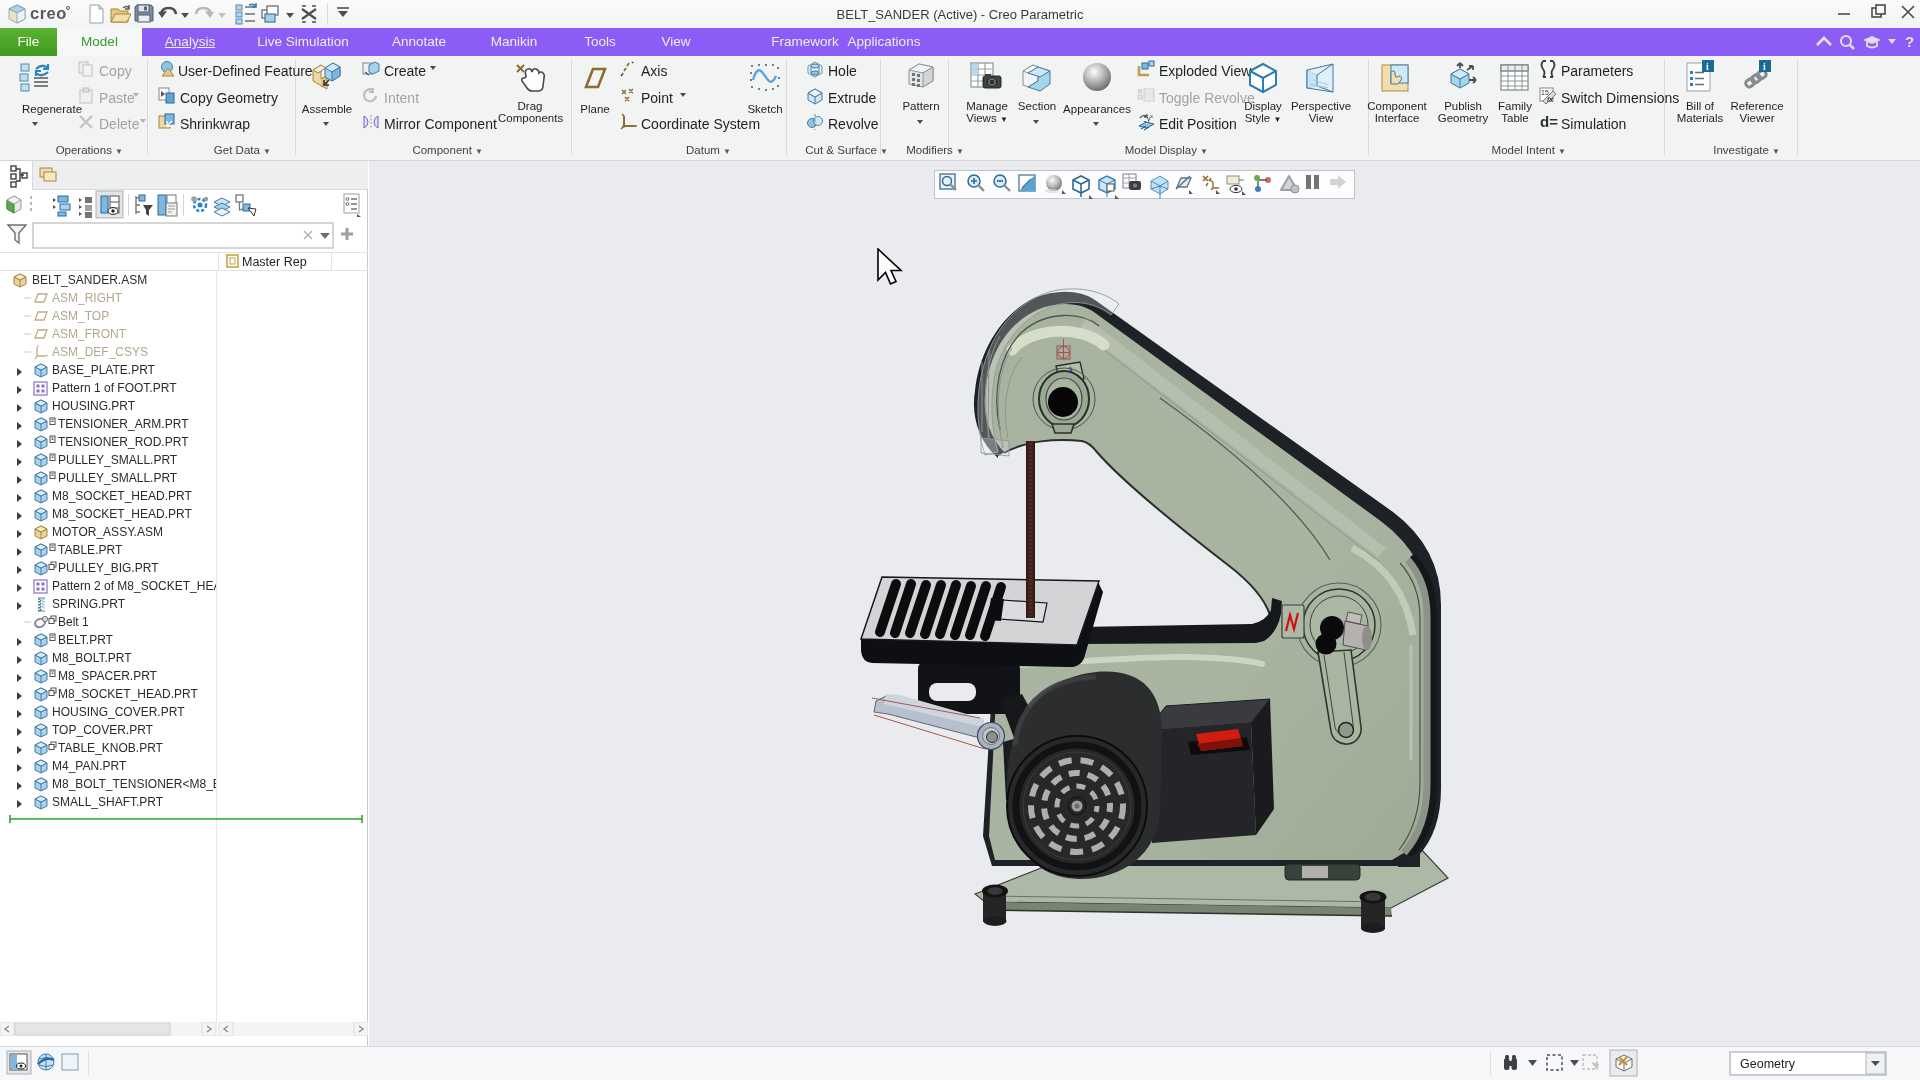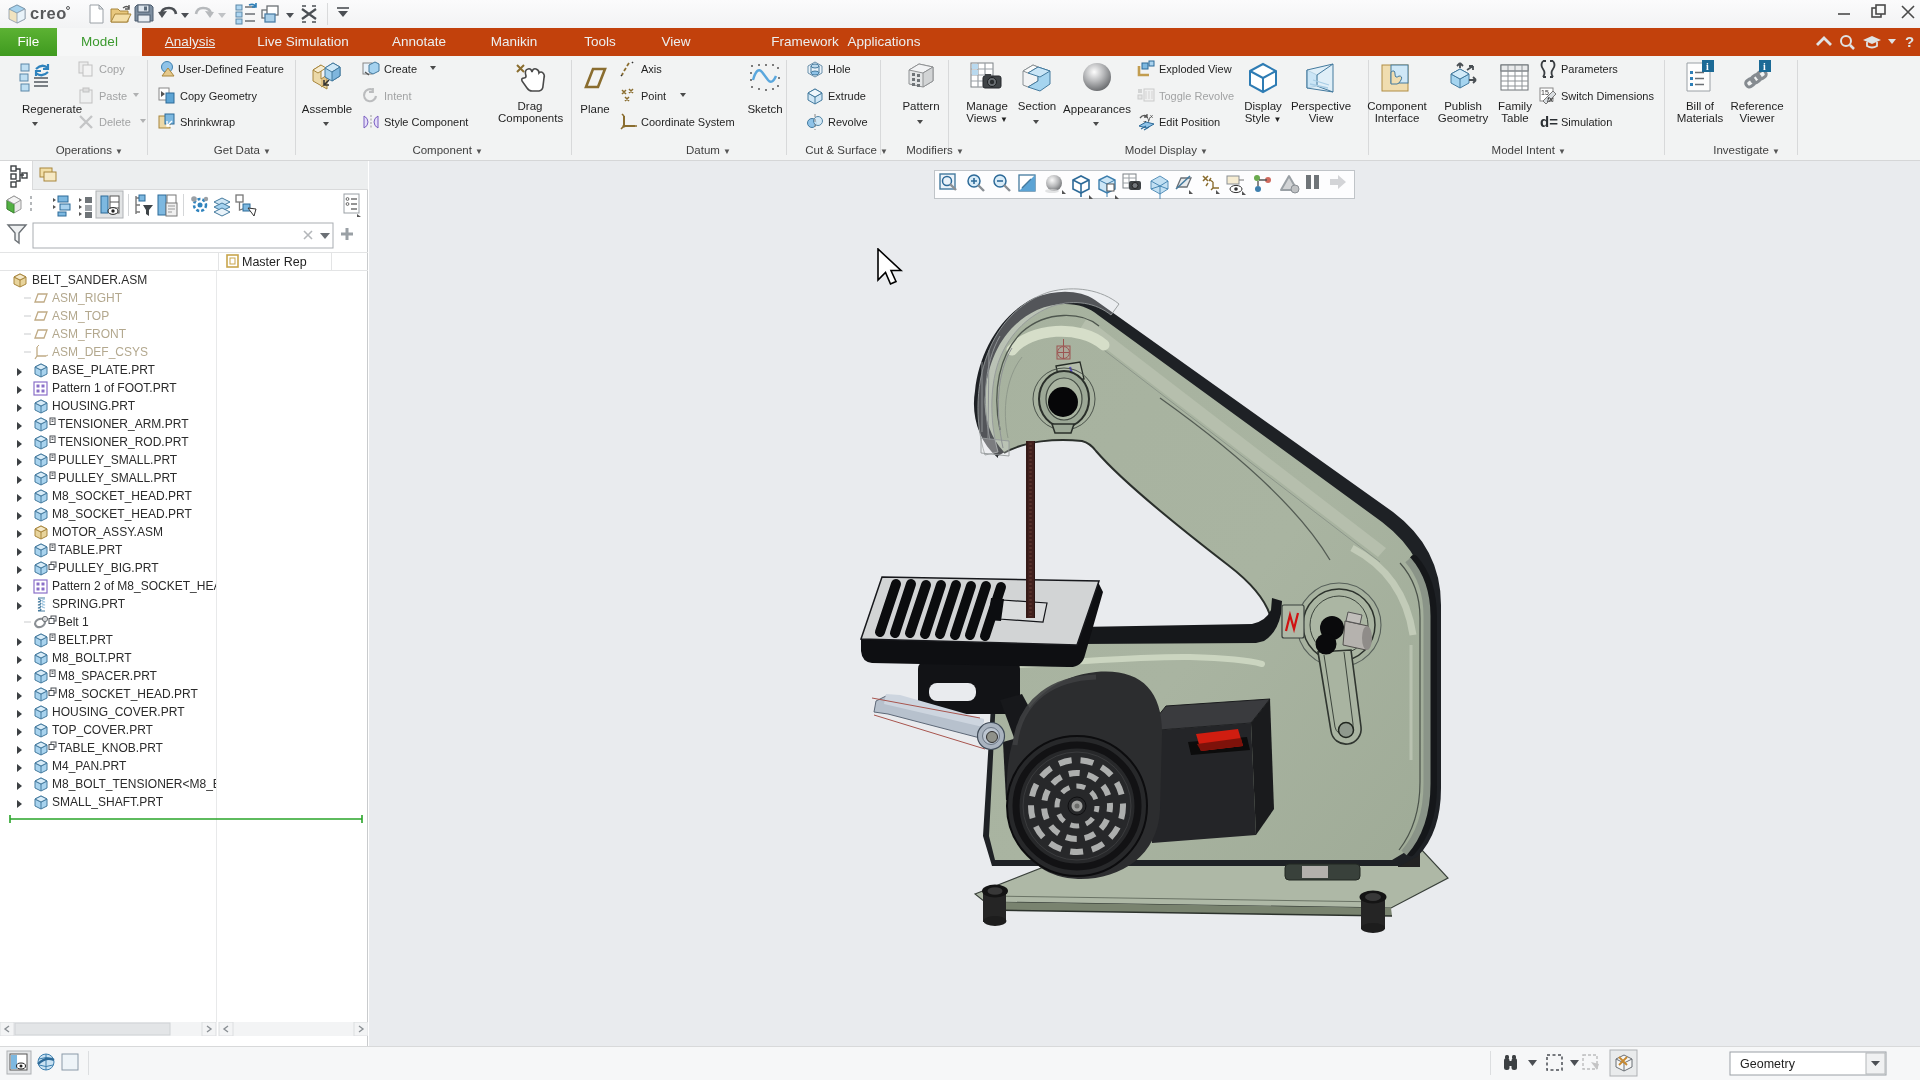--- a/index.html
+++ b/index.html
@@ -7,48 +7,49 @@
   #app { position:relative; width:1920px; height:1080px; background:#fff; }
   .abs { position:absolute; }
 
   
   #titlebar { position:absolute; left:0; top:0; width:1920px; height:28px;
     background:linear-gradient(#fbfbfc,#f2f3f4); }
   #title { position:absolute; top:7px; left:0; width:1920px; text-align:center;
     font-size:13px; color:#3a3a3a; }
 
   
-  #tabrow { position:absolute; left:0; top:28px; width:1920px; height:28px; background:#c2410c;padding-left:24px; }
+  #tabrow { position:absolute; left:0; top:28px; width:1920px; height:28px; background:#8b5cf6;padding-left:24px; }
   .tab { position:absolute; top:0; height:28px; line-height:28px; color:#eceff0; font-size:13.5px; text-align:center; }
   #tab-file { left:0; width:57px; background:linear-gradient(#5cb233,#3f9a1f); color:#fff; }
   #tab-model { left:57px; width:85px; background:#f6f7f7; color:#3c9a2f; }
 
   
   #ribbon { position:absolute; left:0; top:56px; width:1920px; height:105px; background:#f2f3f3; border-bottom:1px solid #d5d6d7; }
   .rsep { position:absolute; top:4px; width:1px; height:95px; background:#d8d9da; }
   .rlabel { position:absolute; top:88px; height:14px; font-size:11.5px; color:#3f3f3f; text-align:right; white-space:nowrap; }
   .rlabel .dd { font-size:8px; color:#555; }
-  .btext { position:absolute; font-size:11px; color:#1f1f1f; white-space:nowrap; }
+  .btext { position:absolute; font-size:14px; color:#1f1f1f; white-space:nowrap; }
   .gray { color:#a2a3a4 !important; }
   .biglabel { position:absolute; font-size:11.5px; color:#1f1f1f; text-align:center; white-space:nowrap; }
   .ddarrow { position:absolute; width:0; height:0; border-left:3.5px solid transparent; border-right:3.5px solid transparent; border-top:4px solid #4a4a4a; }
 
   
   #panel { position:absolute; left:0; top:161px; width:368px; height:885px; background:#fff; border-right:1px solid #c9cbcd; }
 
   
   #gfx { position:absolute; left:369px; top:161px; width:1551px; height:885px; background:#e9ebee; }
 
   
   #status { position:absolute; left:0; top:1046px; width:1920px; height:34px; background:#f6f7f8; border-top:1px solid #d8d9da; }
 </style>
 </head>
 <body>
 <div id="app">
   <div id="titlebar">
+    <div id="title">BELT_SANDER (Active) - Creo Parametric</div>
     <svg class="abs" style="left:0;top:0" width="1920" height="28" viewBox="0 0 1920 28">
 
       <g>
         <polygon points="9,9 17,5 25,9 25,19 17,23 9,19" fill="#f0e3c0" stroke="#8a99a8" stroke-width="0.8"></polygon>
         <polygon points="9,9 17,5 25,9 17,13" fill="#a8d3ee" stroke="#6f90aa" stroke-width="0.8"></polygon>
         <polygon points="17,13 25,9 25,19 17,23" fill="#e9f3fa" stroke="#8a99a8" stroke-width="0.8"></polygon>
         <text x="30" y="19" font-size="16.5" fill="#58595b" font-family="Liberation Sans" font-weight="bold" letter-spacing="0.5">creo</text>
         <circle cx="68" cy="8" r="1.5" fill="none" stroke="#58595b" stroke-width="1"></circle>
       </g>
 
@@ -181,21 +182,21 @@
     <div class="btext gray" style="left:99px;top:34px">Paste</div>
     <div class="ddarrow" style="left:133px;top:37px;border-top-color:#b0b1b2"></div>
     <div class="btext gray" style="left:99px;top:60px">Delete</div>
     <div class="ddarrow" style="left:140px;top:63px;border-top-color:#b0b1b2"></div>
     <div class="btext" style="left:178px;top:7px">User-Defined Feature</div>
     <div class="btext" style="left:180px;top:34px">Copy Geometry</div>
     <div class="btext" style="left:180px;top:60px">Shrinkwrap</div>
     <div class="btext" style="left:384px;top:7px">Create</div>
     <div class="ddarrow" style="left:430px;top:10px"></div>
     <div class="btext gray" style="left:384px;top:34px">Intent</div>
-    <div class="btext" style="left:384px;top:60px">Style Component</div>
+    <div class="btext" style="left:384px;top:60px">Mirror Component</div>
     <div class="btext" style="left:641px;top:7px">Axis</div>
     <div class="btext" style="left:641px;top:34px">Point</div>
     <div class="ddarrow" style="left:680px;top:37px"></div>
     <div class="btext" style="left:641px;top:60px">Coordinate System</div>
     <div class="btext" style="left:828px;top:7px">Hole</div>
     <div class="btext" style="left:828px;top:34px">Extrude</div>
     <div class="btext" style="left:828px;top:60px">Revolve</div>
     <div class="btext" style="left:1159px;top:7px">Exploded View</div>
     <div class="btext gray" style="left:1159px;top:34px">Toggle Revolve</div>
     <div class="btext" style="left:1159px;top:60px">Edit Position</div>

